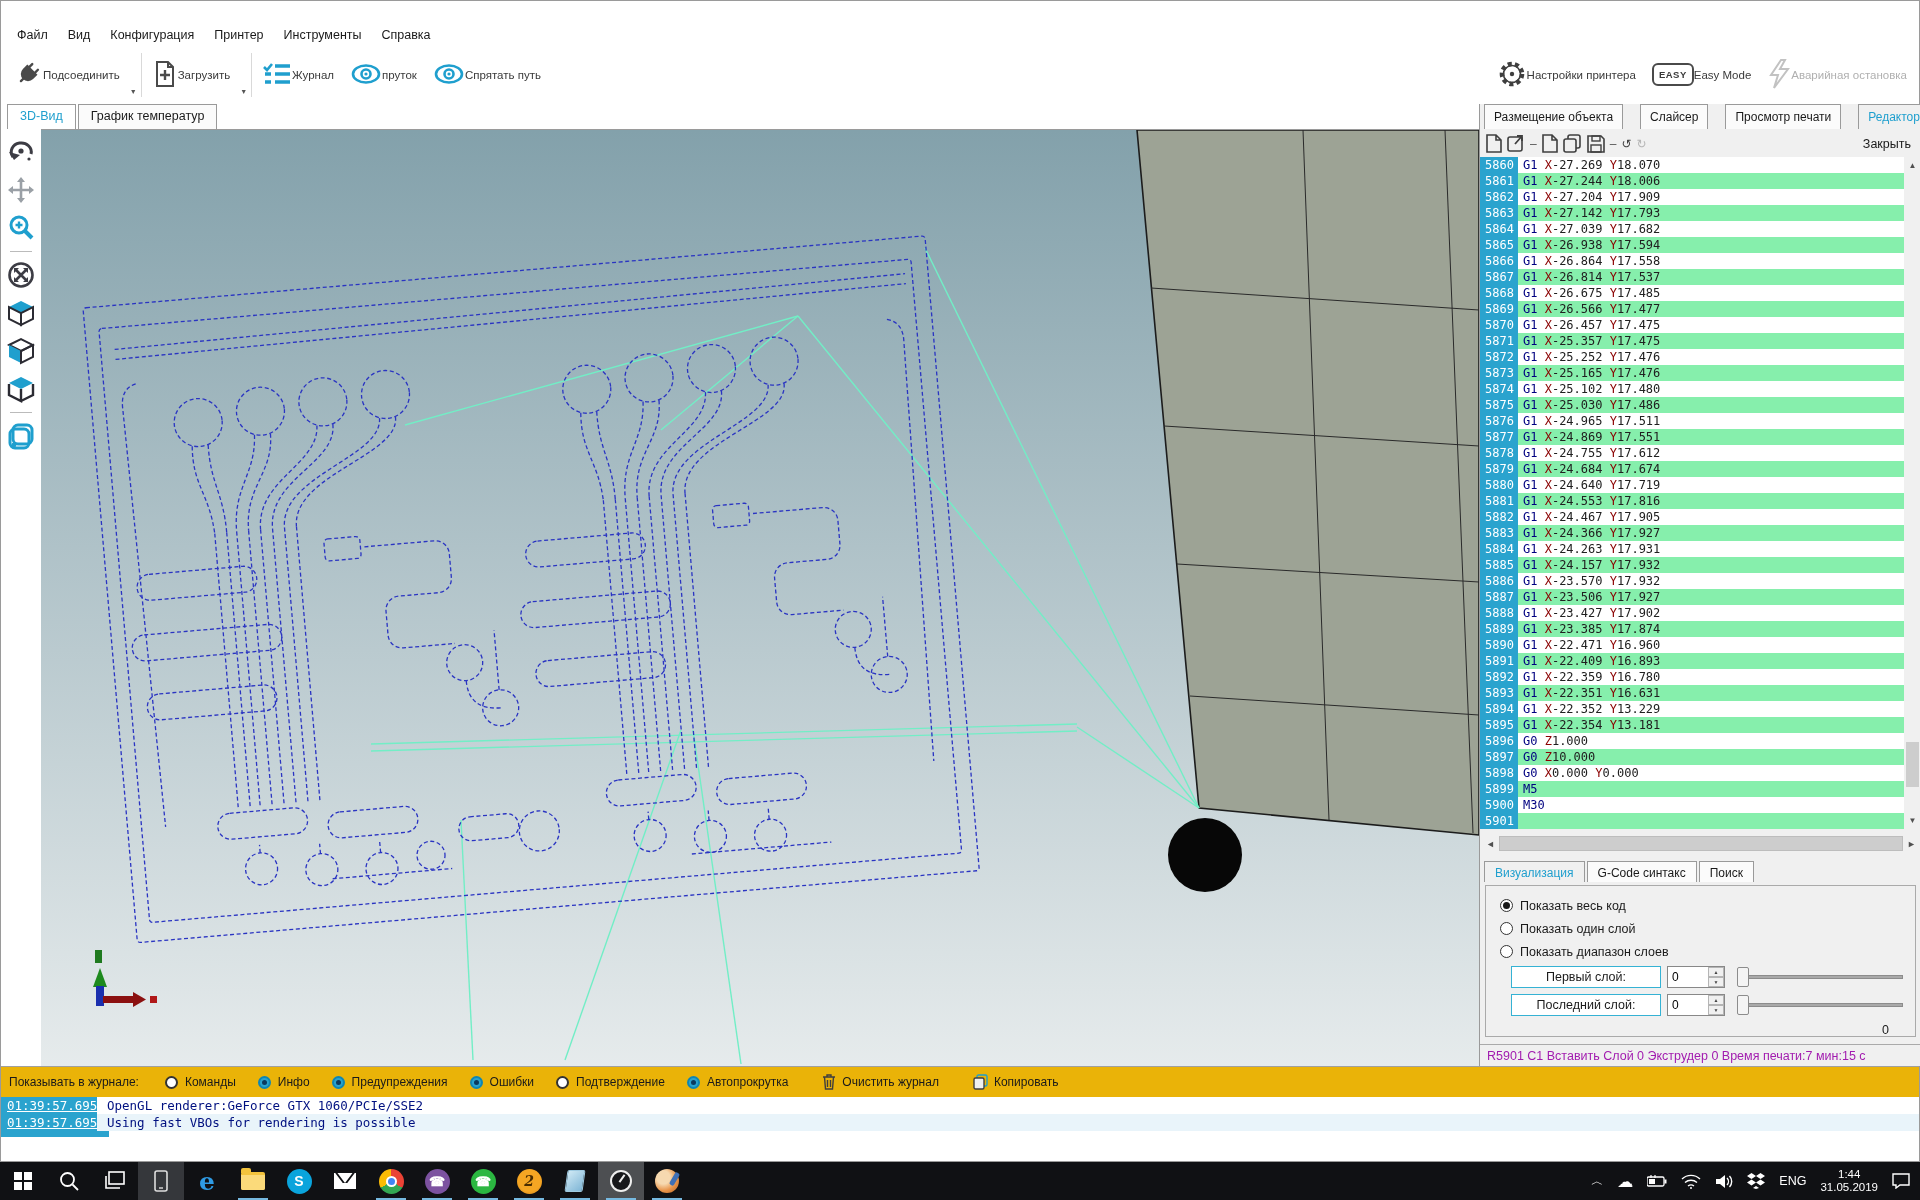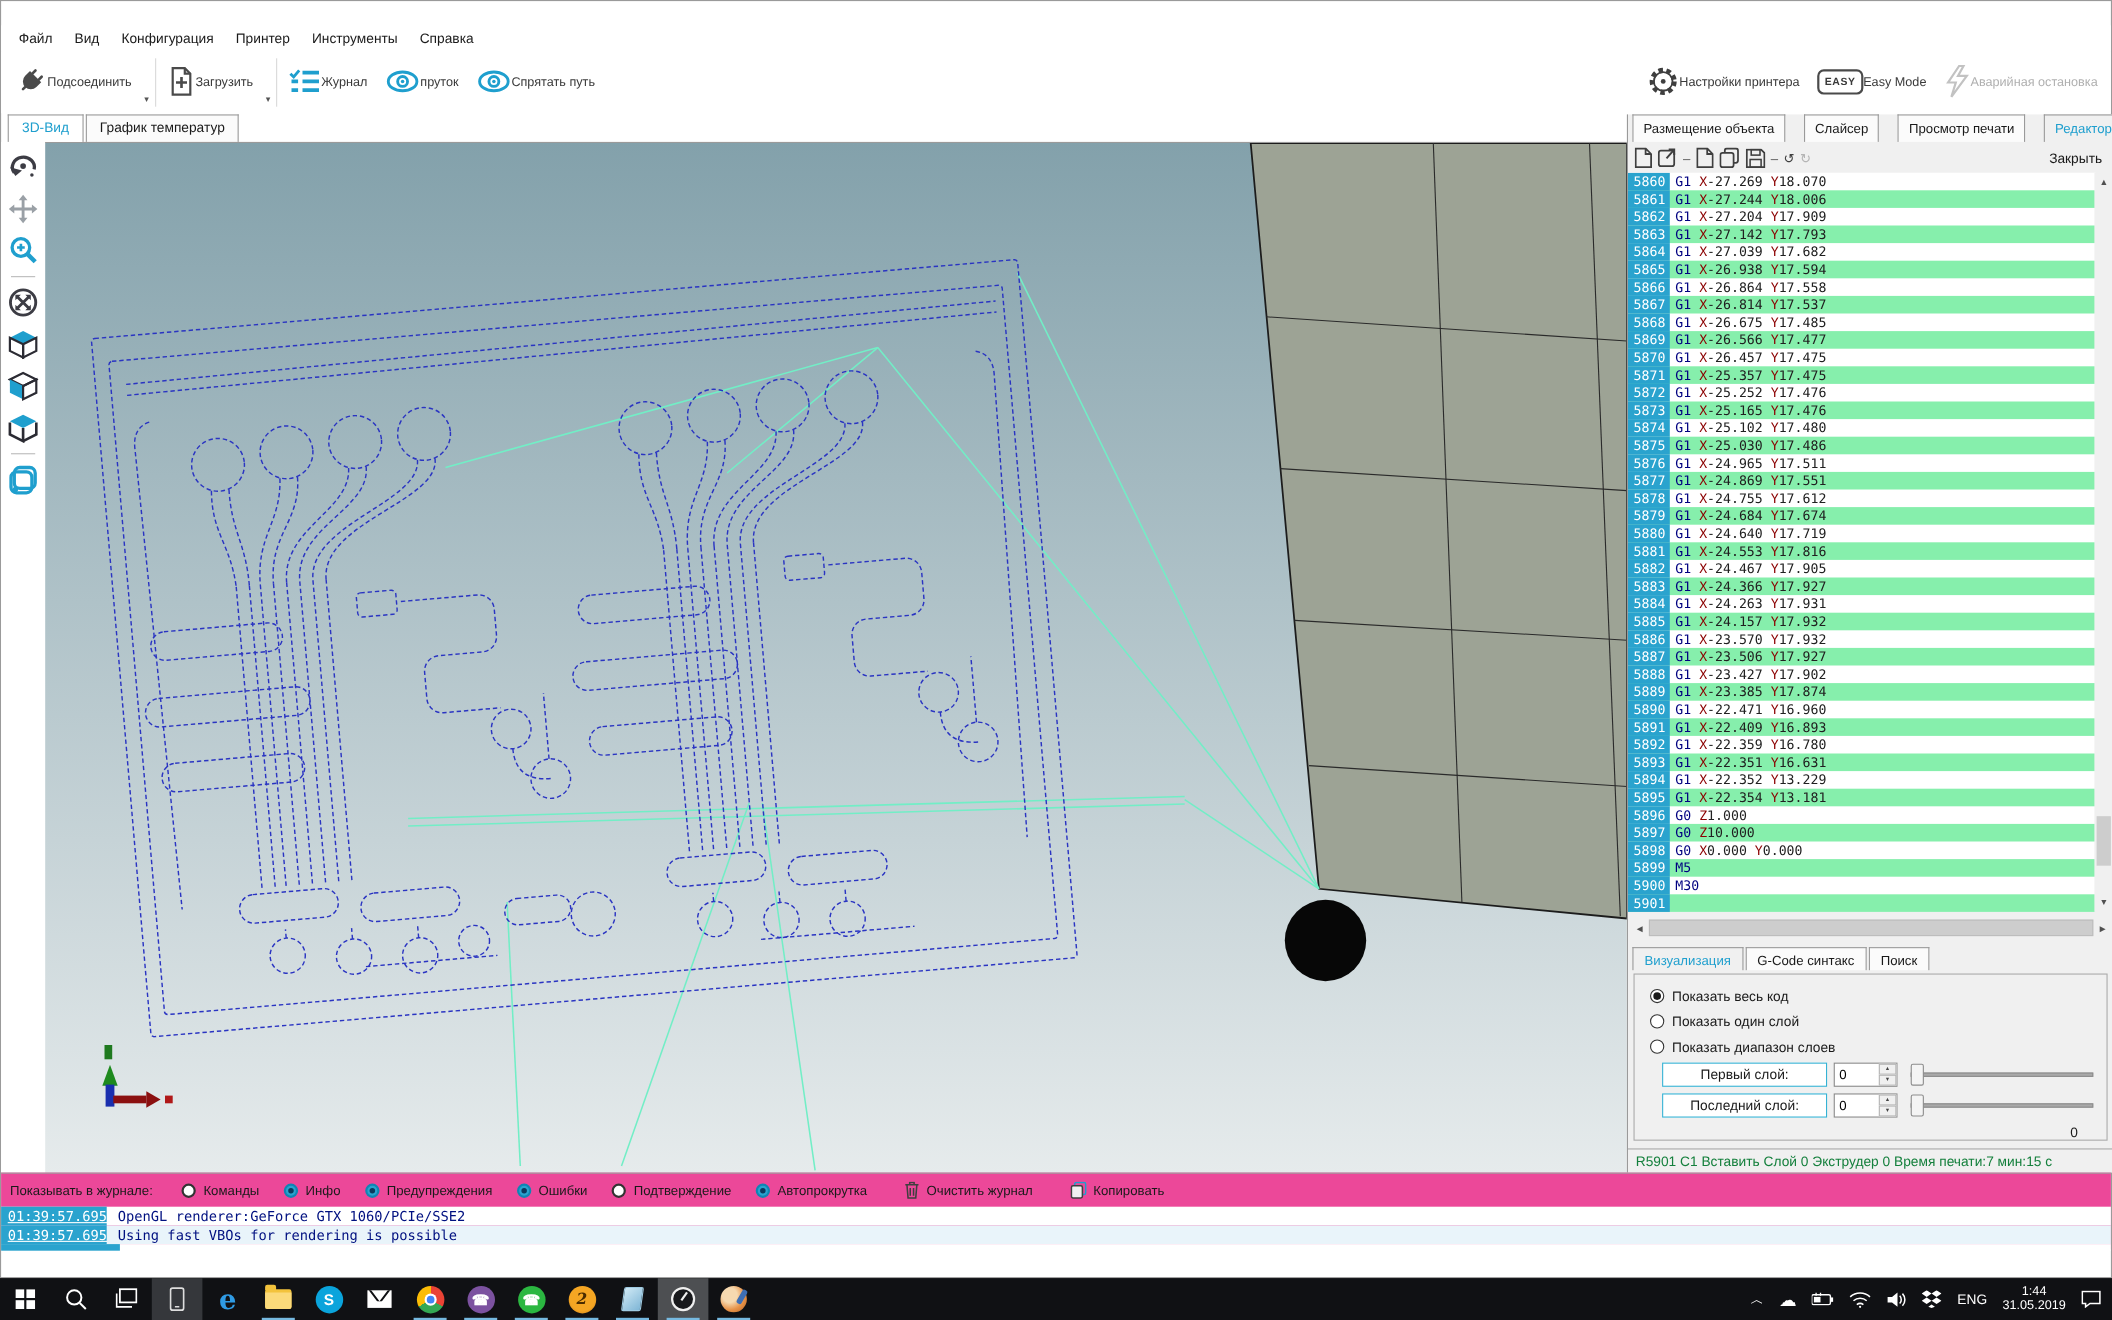--- a/index.html
+++ b/index.html
@@ -112,24 +112,24 @@
   .spin-btns { width:16px; display:flex; flex-direction:column; }
   .spin-btns span { flex:1; background:#f0f0f0; border:1px solid #b5b5b5; font-size:5px; color:#444;
                     display:flex; align-items:center; justify-content:center; }
   .slider { flex:1; margin:0 2px 0 12px; position:relative; height:20px; }
   .slider .track { position:absolute; left:0; right:0; top:8px; height:4px; background:#a9a9a9;
                    border:1px solid #8c8c8c; }
   .slider .thumb { position:absolute; left:0; top:0; width:12px; height:20px; background:#f4f4f4;
                    border:1px solid #8c8c8c; border-radius:2px; }
   .layer-indicator { text-align:right; padding-right:16px; font-size:12.5px; color:#1a1a1a; margin-top:4px; }
   .rp-status { position:absolute; top:940px; left:0; right:0; height:22px; border-top:1px solid #aaa;
-               padding:4px 0 0 7px; font-size:12.5px; color:#15803d; }
-
-  
-  .log-section { position:absolute; top:1065px; left:0; right:0; height:70px; background:#ec4899;
+               padding:4px 0 0 7px; font-size:12.5px; color:#a21caf; }
+
+  
+  .log-section { position:absolute; top:1065px; left:0; right:0; height:70px; background:#eab308;
                  border-top:1px solid #a0a0a0; }
   .log-filter { height:30px; display:flex; align-items:center; font-size:12px; color:#1a1a1a;
                 padding-left:8px; gap:4px; }
   .log-toggle { display:flex; align-items:center; margin-left:22px; }
   .tg-circ { width:13px; height:13px; border-radius:50%; border:2px solid #333; background:#fff;
              margin-right:7px; position:relative; flex:none; }
   .tg-circ.on { border-color:#0e86b4; background:#2aa3ce; }
   .tg-circ.on::after { content:""; position:absolute; inset:2px; border-radius:50%; background:#0a3a5e; }
   .log-actbtn { display:flex; align-items:center; margin-left:30px; gap:6px; }
   .log-rows { font-family:"DejaVu Sans Mono", monospace; font-size:12.5px; }

